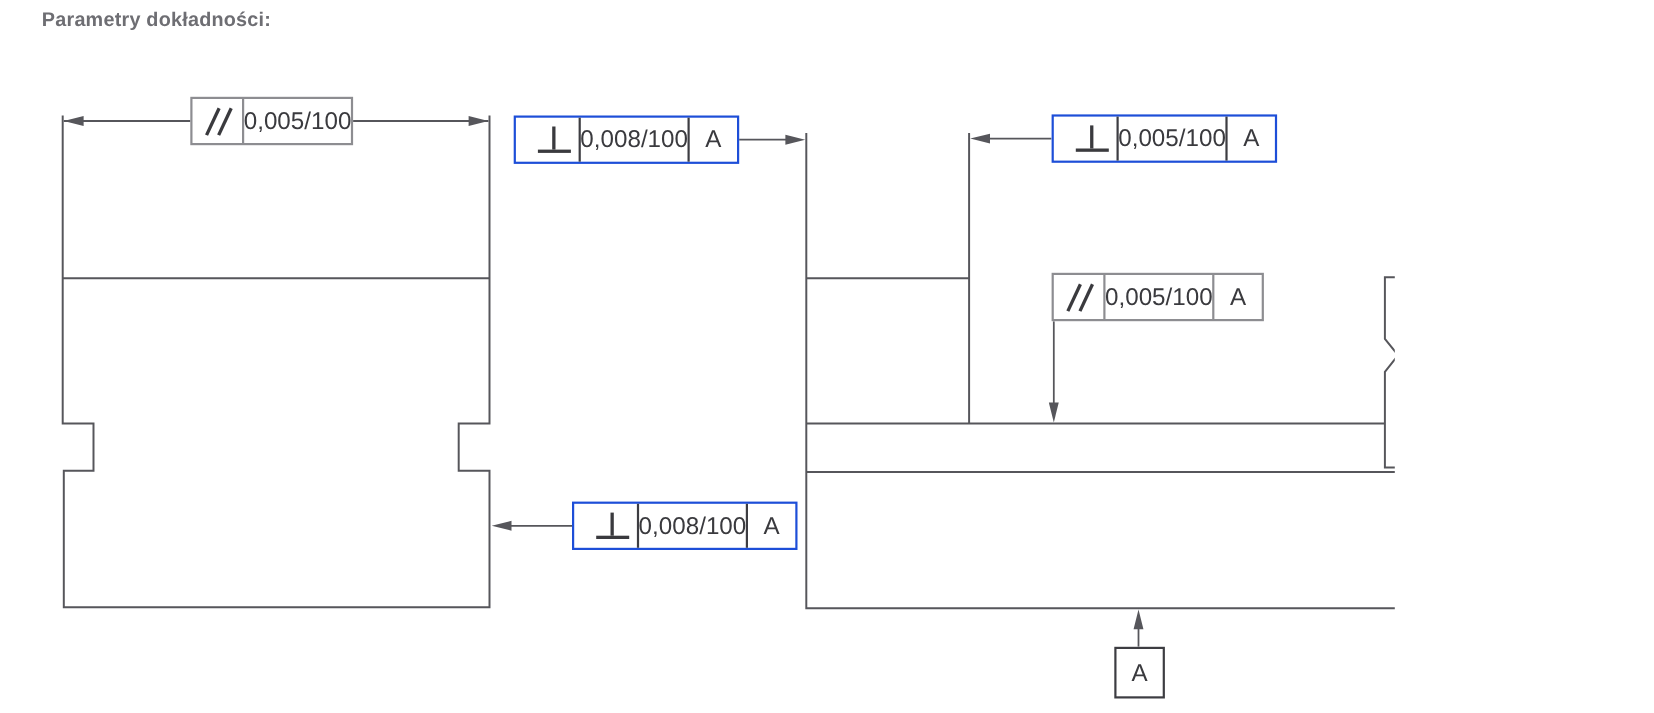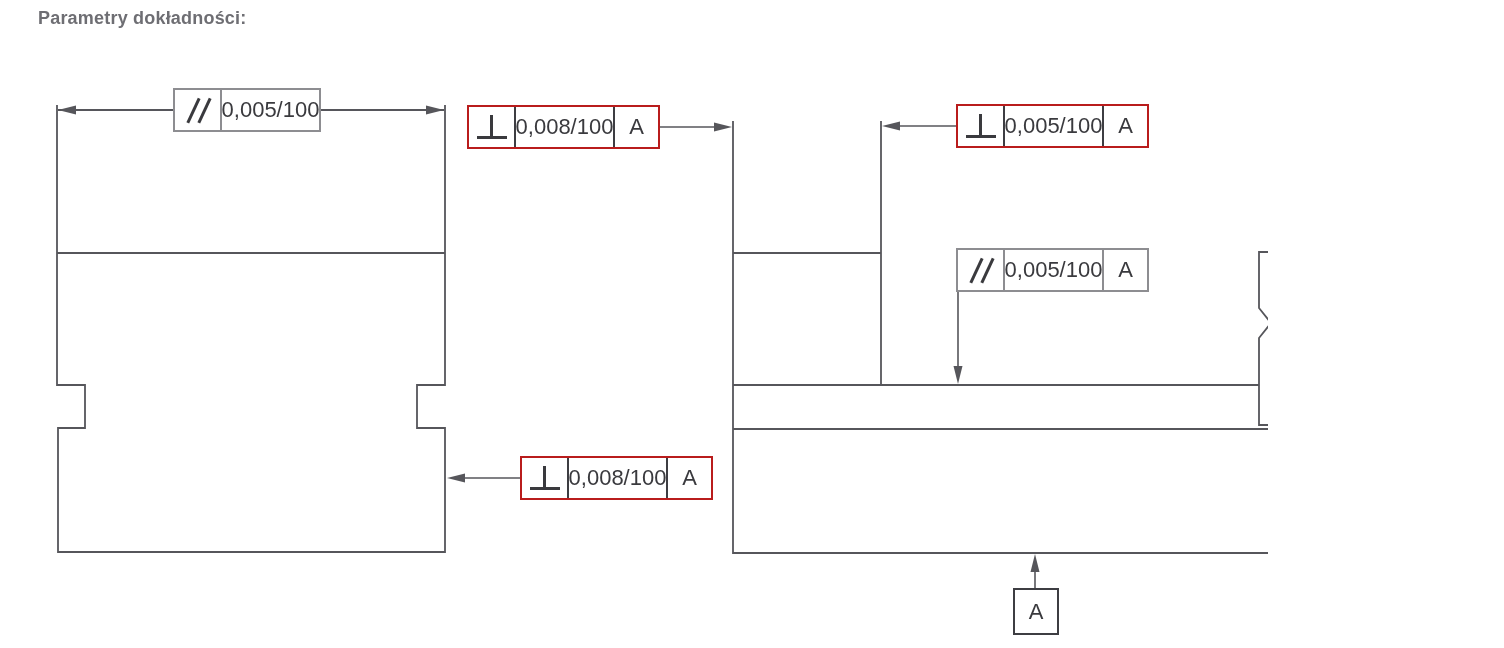--- a/index.html
+++ b/index.html
@@ -31,21 +31,21 @@
   }
   
   .fcf {
     position: absolute;
     display: flex;
     align-items: stretch;
     height: 44px;
     background: #ffffff;
     box-sizing: border-box;
   }
-  .fcf.dark  { border: 2px solid #b91c1c; }
+  .fcf.dark  { border: 2px solid #1d4ed8; padding-left: 12px; }
   .fcf.light { border: 2px solid #8d8d91; }
   .fcf .cell {
     display: flex;
     align-items: center;
     justify-content: center;
     box-sizing: border-box;
     font-size: 22px;
     color: #3a3a3e;
     white-space: nowrap;
   }

